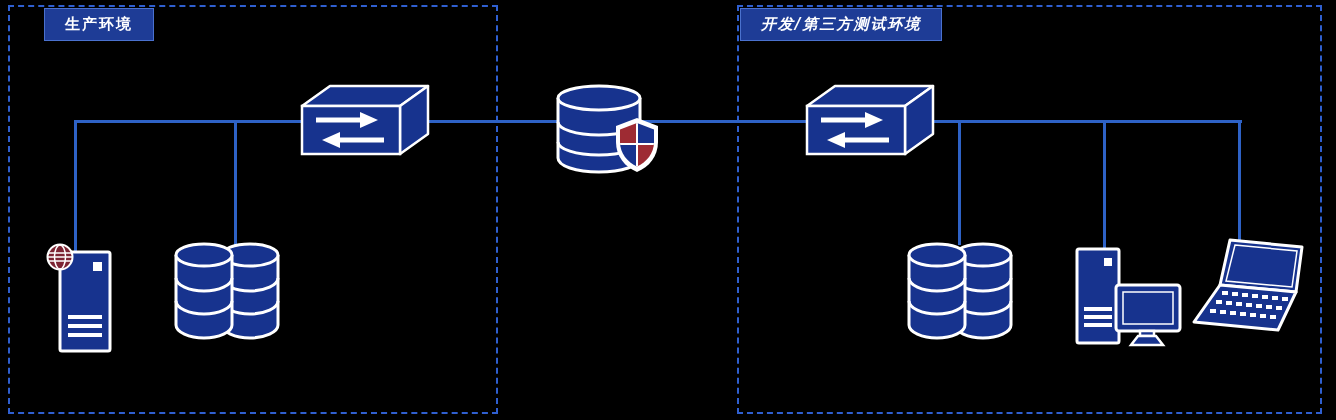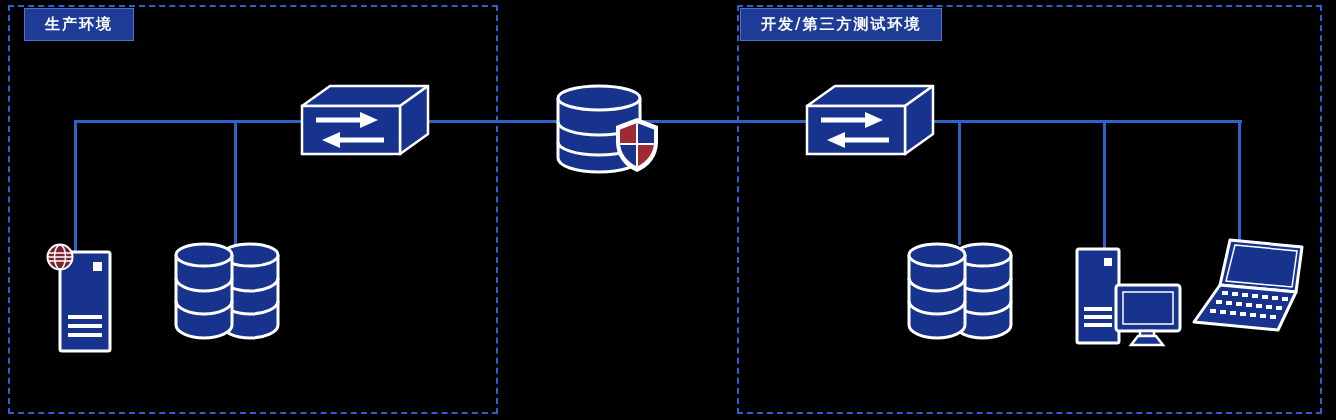--- a/index.html
+++ b/index.html
@@ -30,22 +30,22 @@
   .ns { fill:none; stroke:#fff; }
 </style>
 </head>
 <body>
 
 <div class="stage">
 
   <div class="zone" style="left:8px; top:5px; width:490px; height:409px;"></div>
   <div class="zone" style="left:737px; top:5px; width:585px; height:409px;"></div>
 
-  <div class="zone-label" style="left:24px; top:8px;">生产环境</div>
-  <div class="zone-label" style="left:740px; top:8px;">开发/第三方测试环境</div>
+  <div class="zone-label" style="left:44px; top:8px;">生产环境</div>
+  <div class="zone-label" style="left:740px; top:8px;font-style:italic;">开发/第三方测试环境</div>
 
   <div class="connector" style="left:75px; top:120px; width:1167px; height:3px;"></div>
   <div class="connector" style="left:74px; top:120px; width:3px; height:135px;"></div>
   <div class="connector" style="left:234px; top:120px; width:3px; height:125px;"></div>
   <div class="connector" style="left:958px; top:120px; width:3px; height:125px;"></div>
   <div class="connector" style="left:1103px; top:120px; width:3px; height:135px;"></div>
   <div class="connector" style="left:1238px; top:120px; width:3px; height:125px;"></div>
 
   <div class="device" style="left:300px; top:82px;">
     <svg width="130" height="76" viewBox="0 0 130 76">

